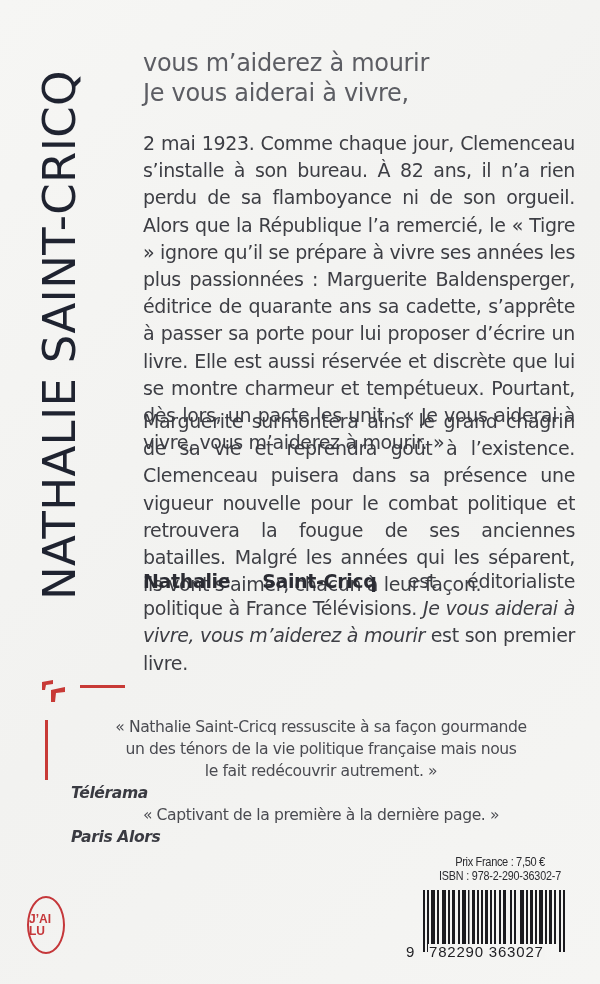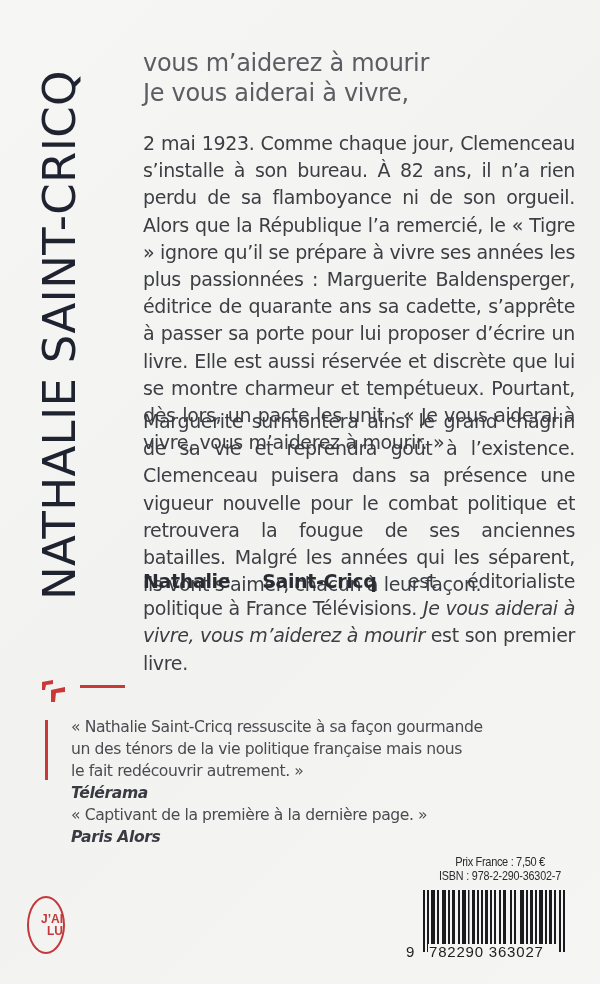--- a/index.html
+++ b/index.html
@@ -67,28 +67,28 @@
     }
     .reviews {
       position: absolute;
       left: 71px;
       top: 716px;
       width: 500px;
       font-size: 15.6px;
       color: #4a4b51;
       letter-spacing: -0.4px;
     }
-    .review-text { line-height: 22px; }
+    .review-text { line-height: 22px; text-align: center; }
     .review-source { font-weight: bold; font-style: italic; color: #3a3b42; line-height: 22px; }
     .review + .review { }
 
     .publisher-logo {
       position: absolute; left: 27px; top: 896px; width: 38px; height: 58px;
       border: 2px solid #c5373a; border-radius: 50%;
-      display: flex; flex-direction: column; align-items: flex-end; justify-content: center;
+      display: flex; flex-direction: column; align-items: flex-start; justify-content: center;
       color: #c5373a; font-weight: bold; font-size: 12px; line-height: 12px;
       font-family: "Liberation Sans", sans-serif;
     }
     .credits {
       position: absolute; left: 83px; top: 923px;
       font-size: 10.6px; line-height: 12.5px; color: #55565c; letter-spacing: -0.1px;
     }
 
     .price-block {
       position: absolute; left: 420px; top: 855px; width: 160px;

